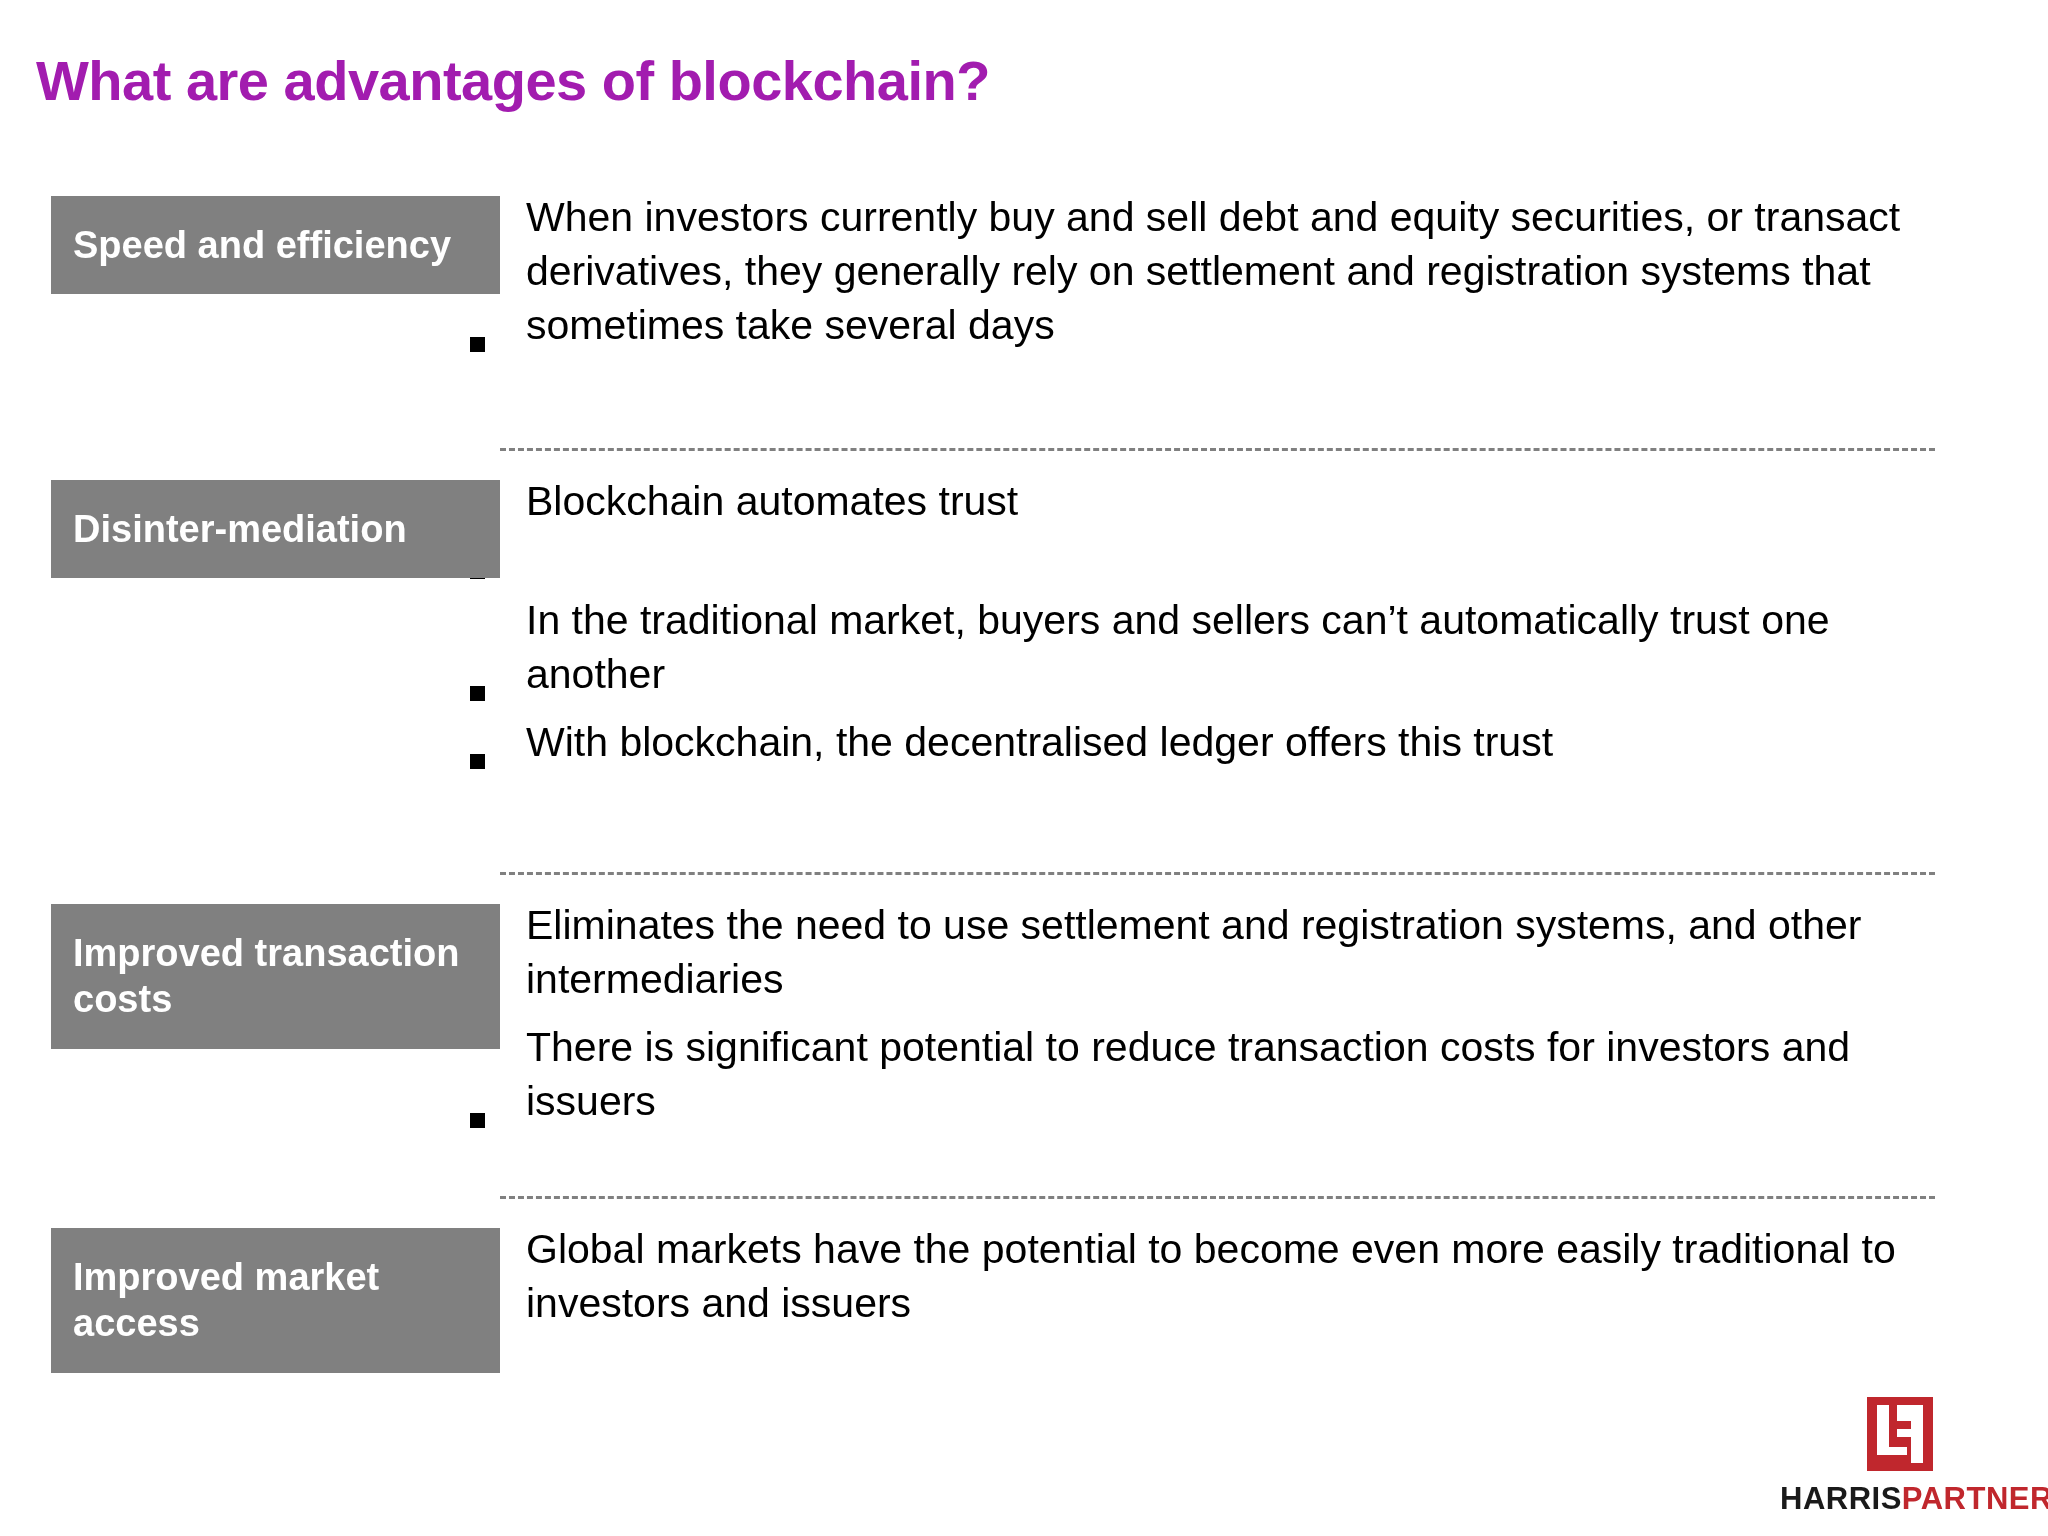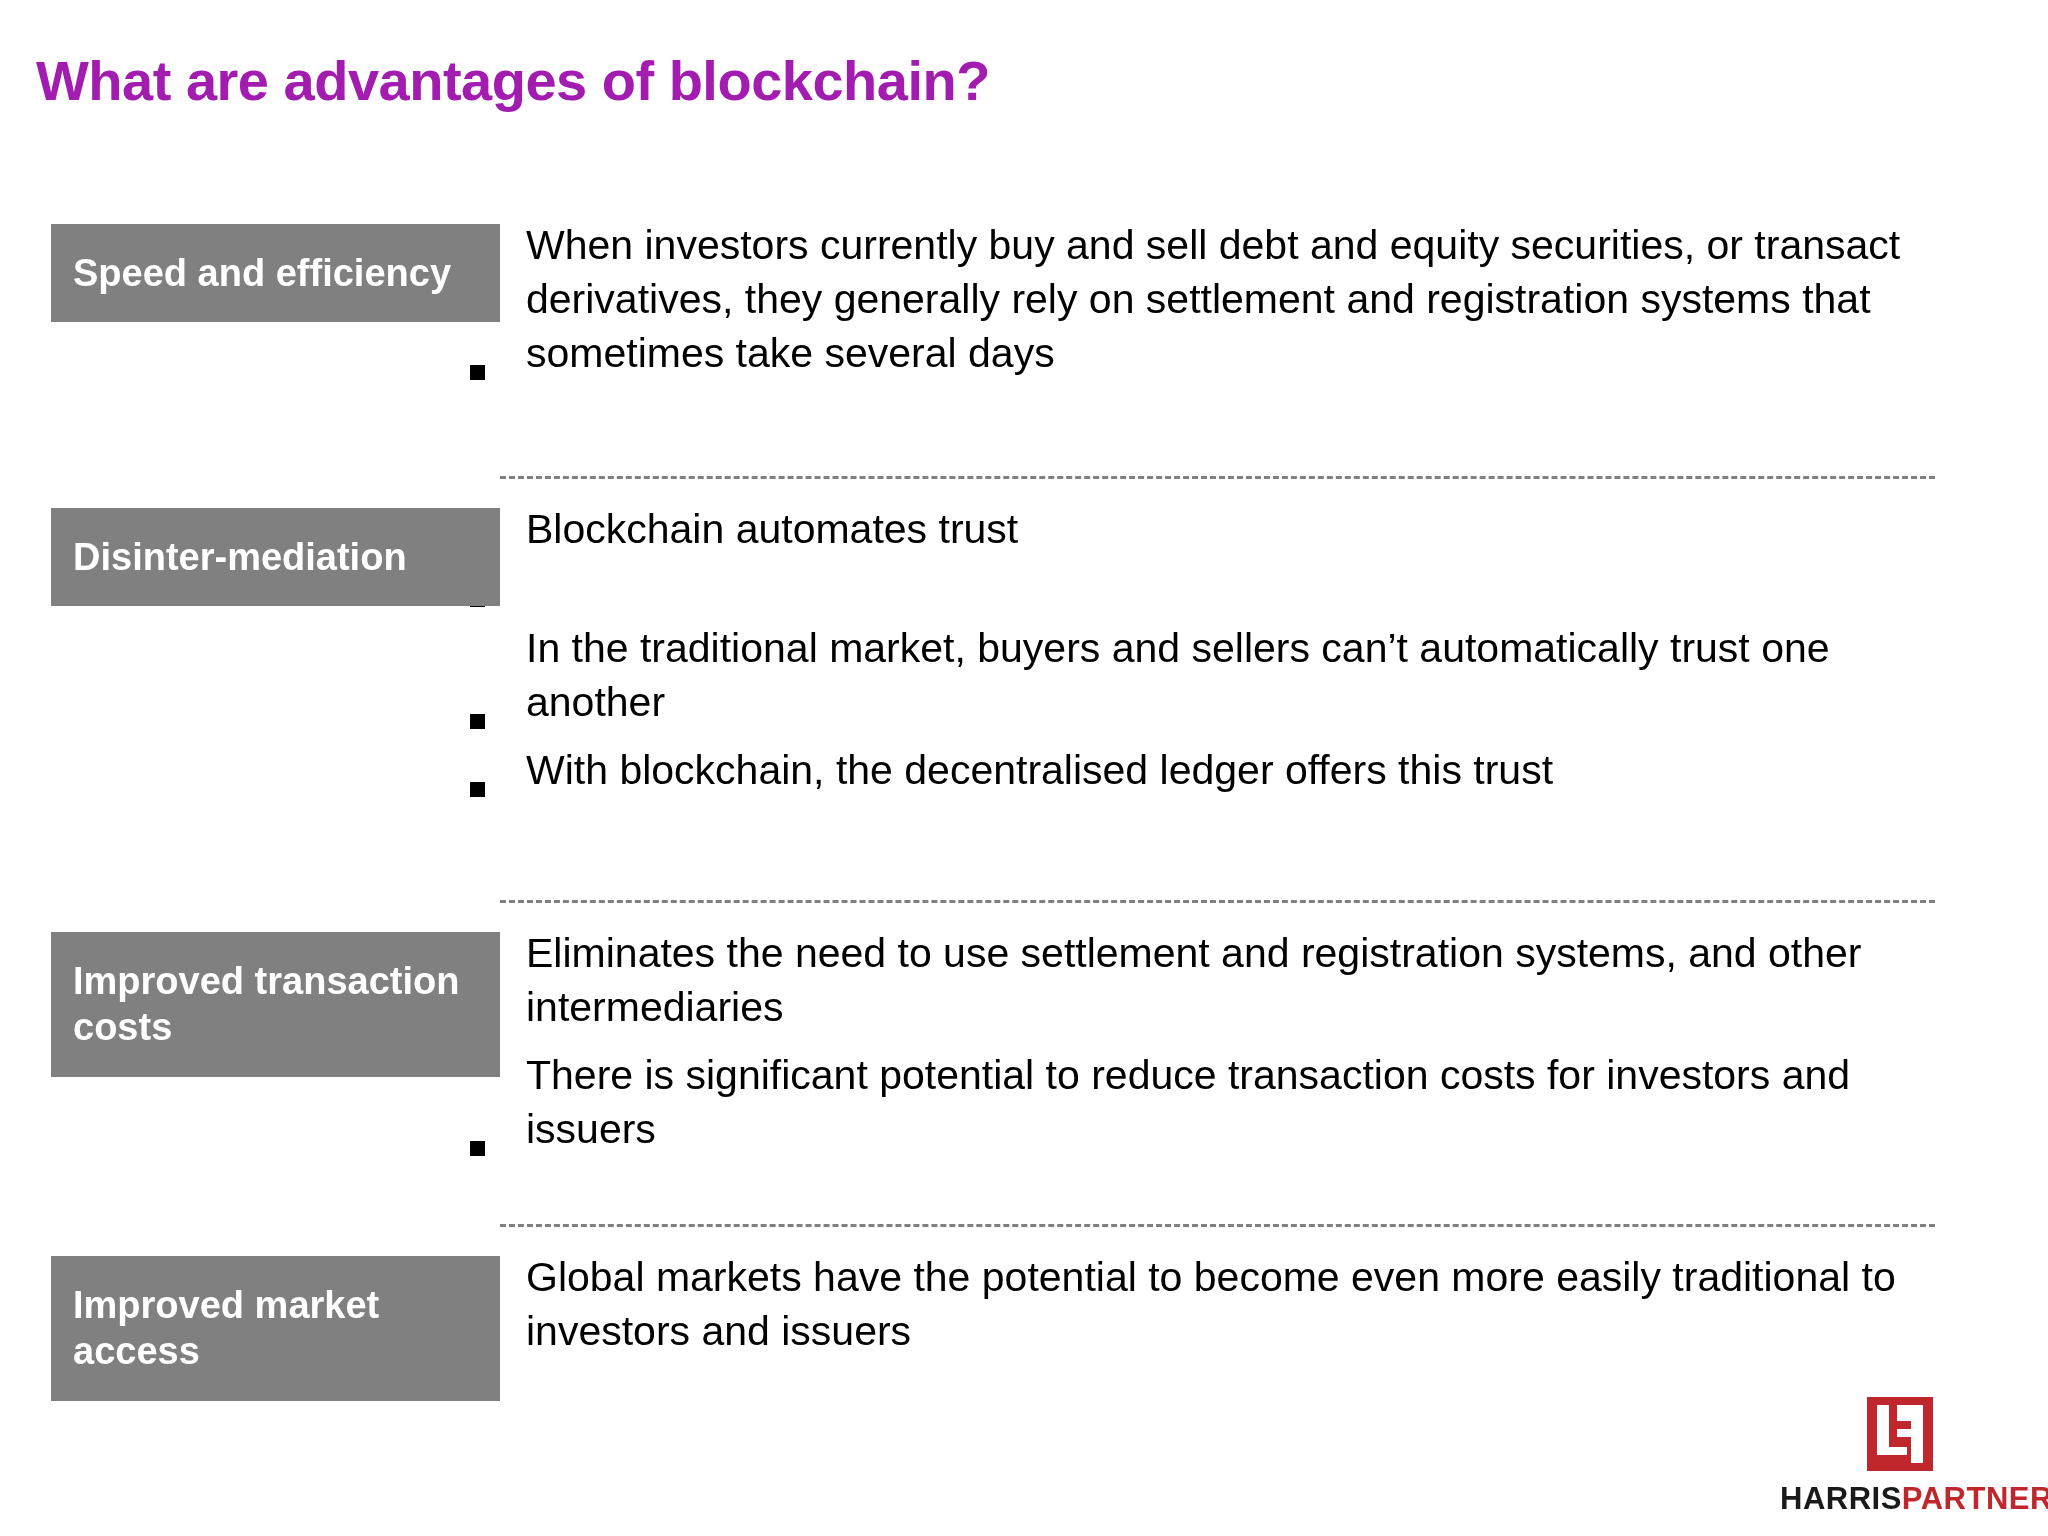--- a/index.html
+++ b/index.html
@@ -31,21 +31,21 @@
     font-weight: bold;
     letter-spacing: -0.5px;
     color: #a21caf;
     white-space: nowrap;
   }
 
   
   .sections {
     position: absolute;
     left: 0;
-    top: 212px;
+    top: 184px;
     width: 2048px;
   }
 
   .section {
     position: relative;
     display: flex;
     align-items: flex-start;
   }
 
   .label-col {

